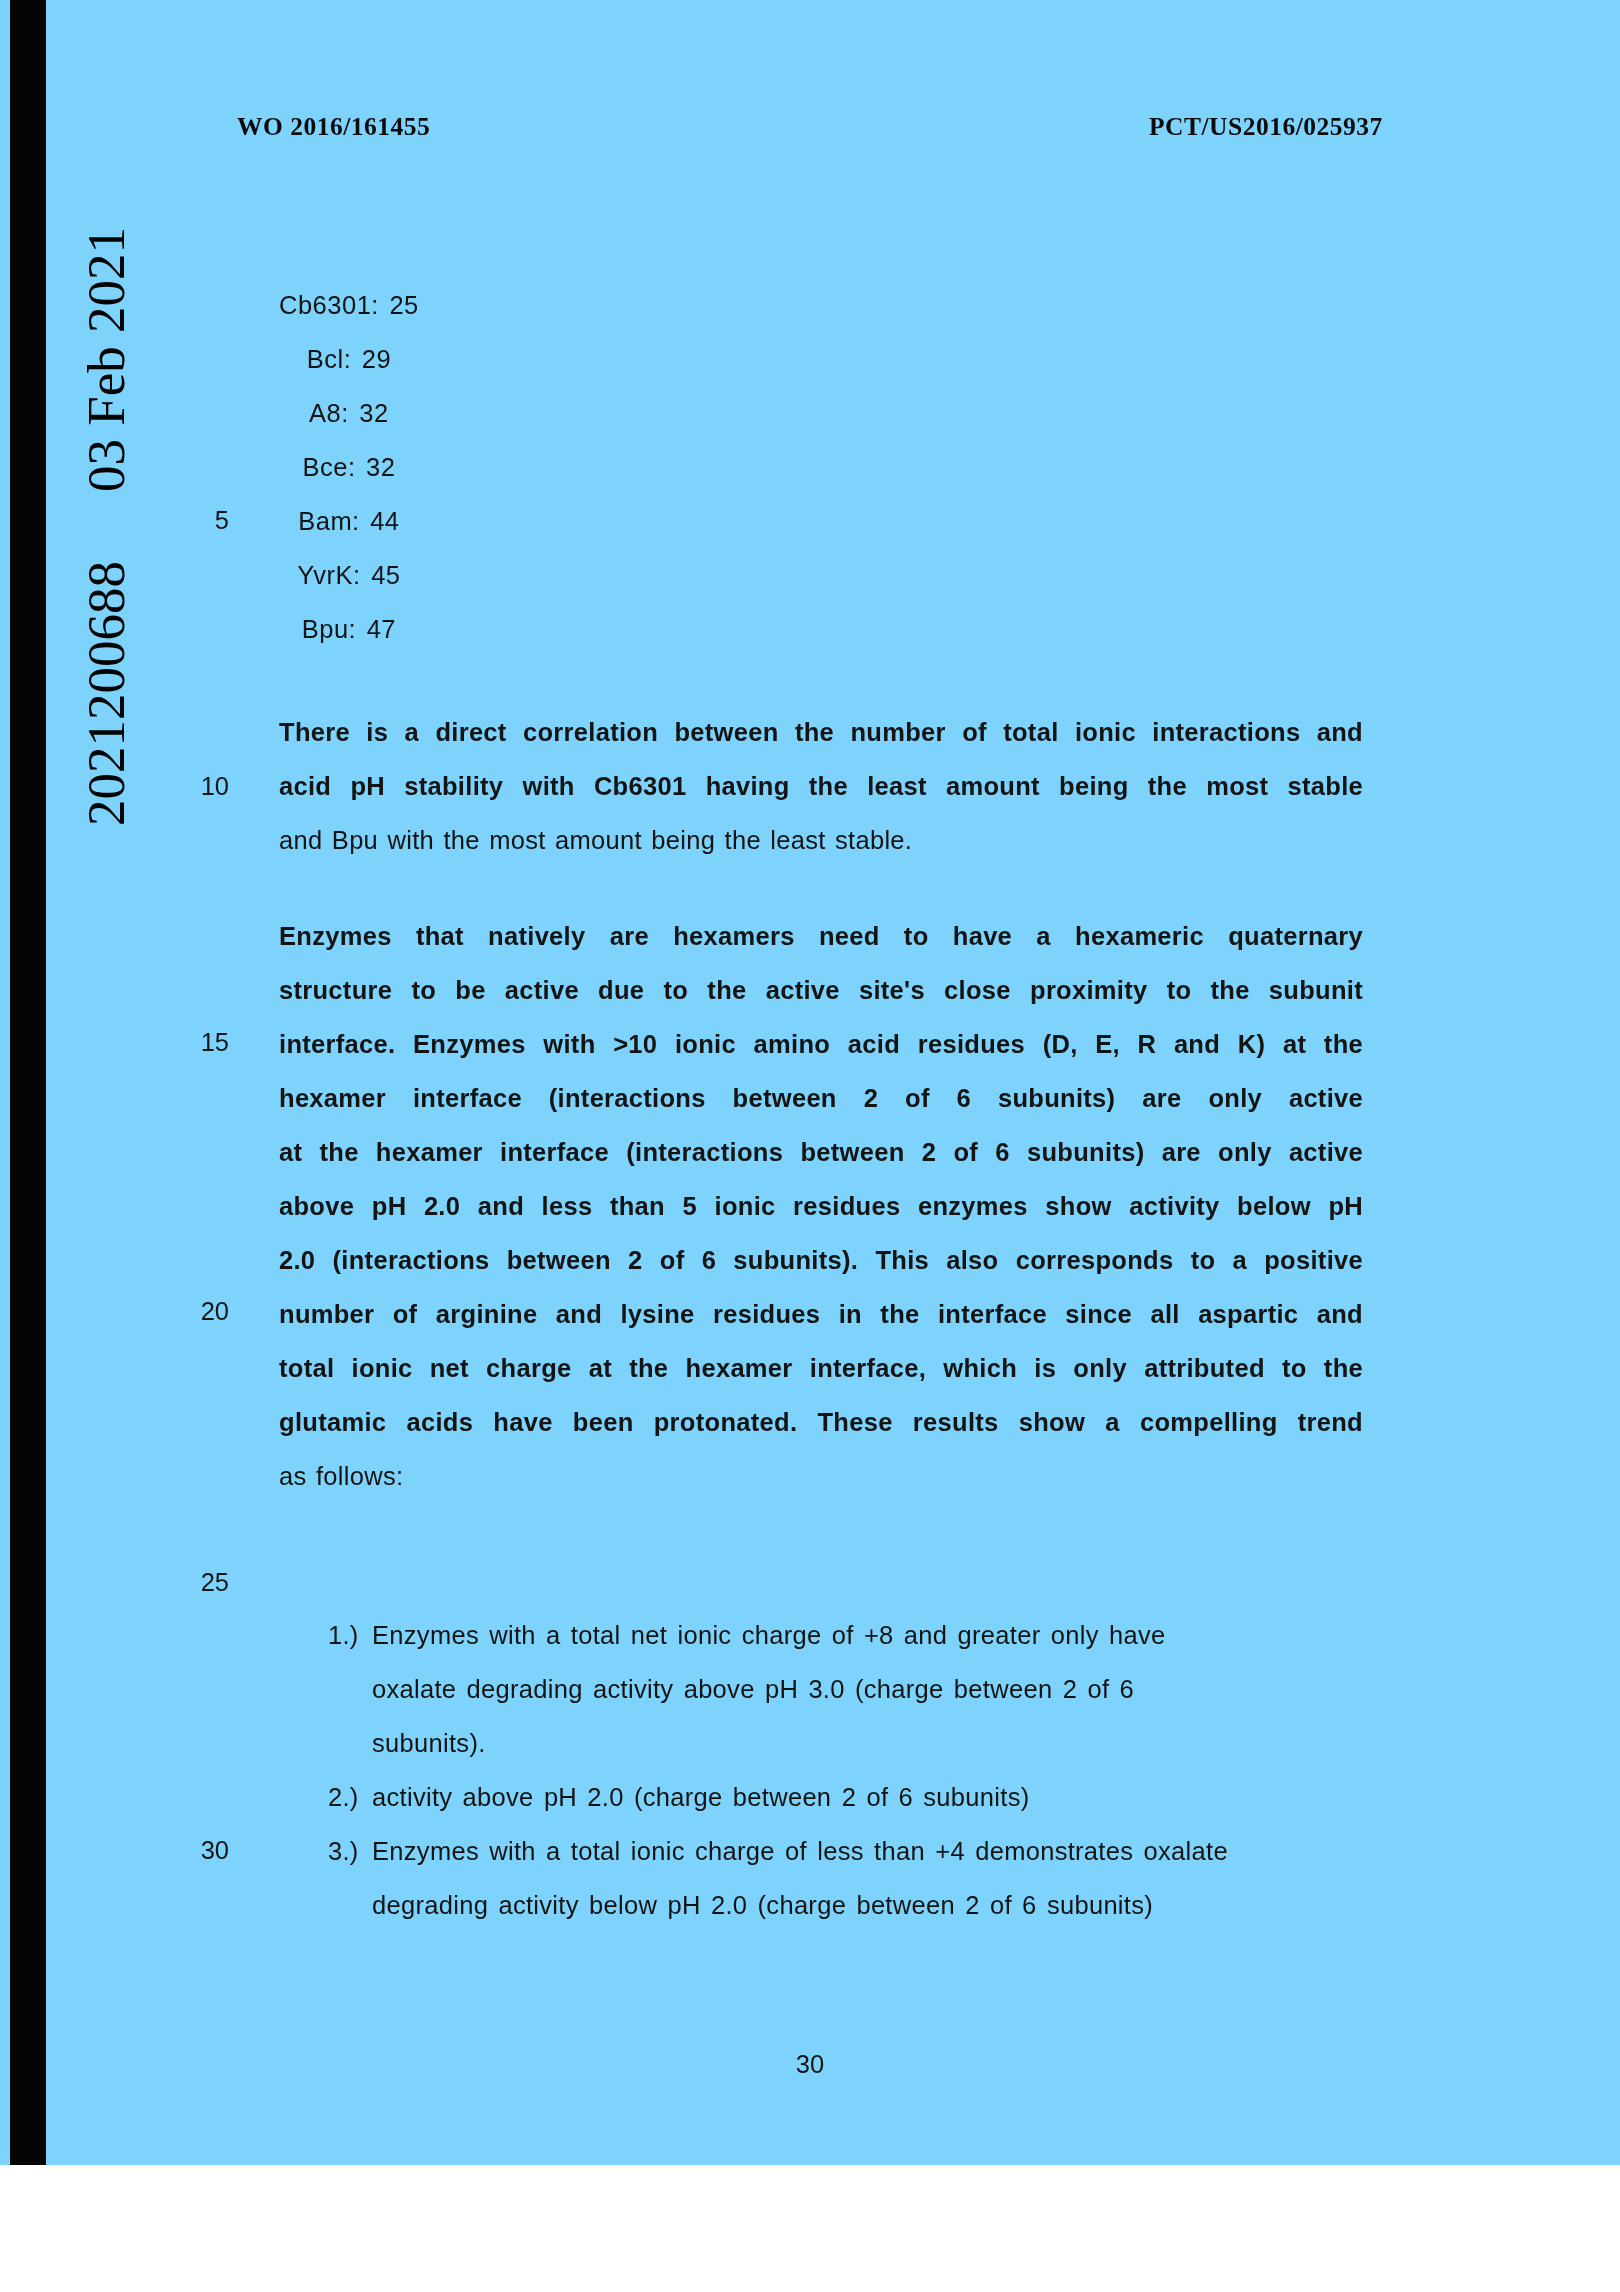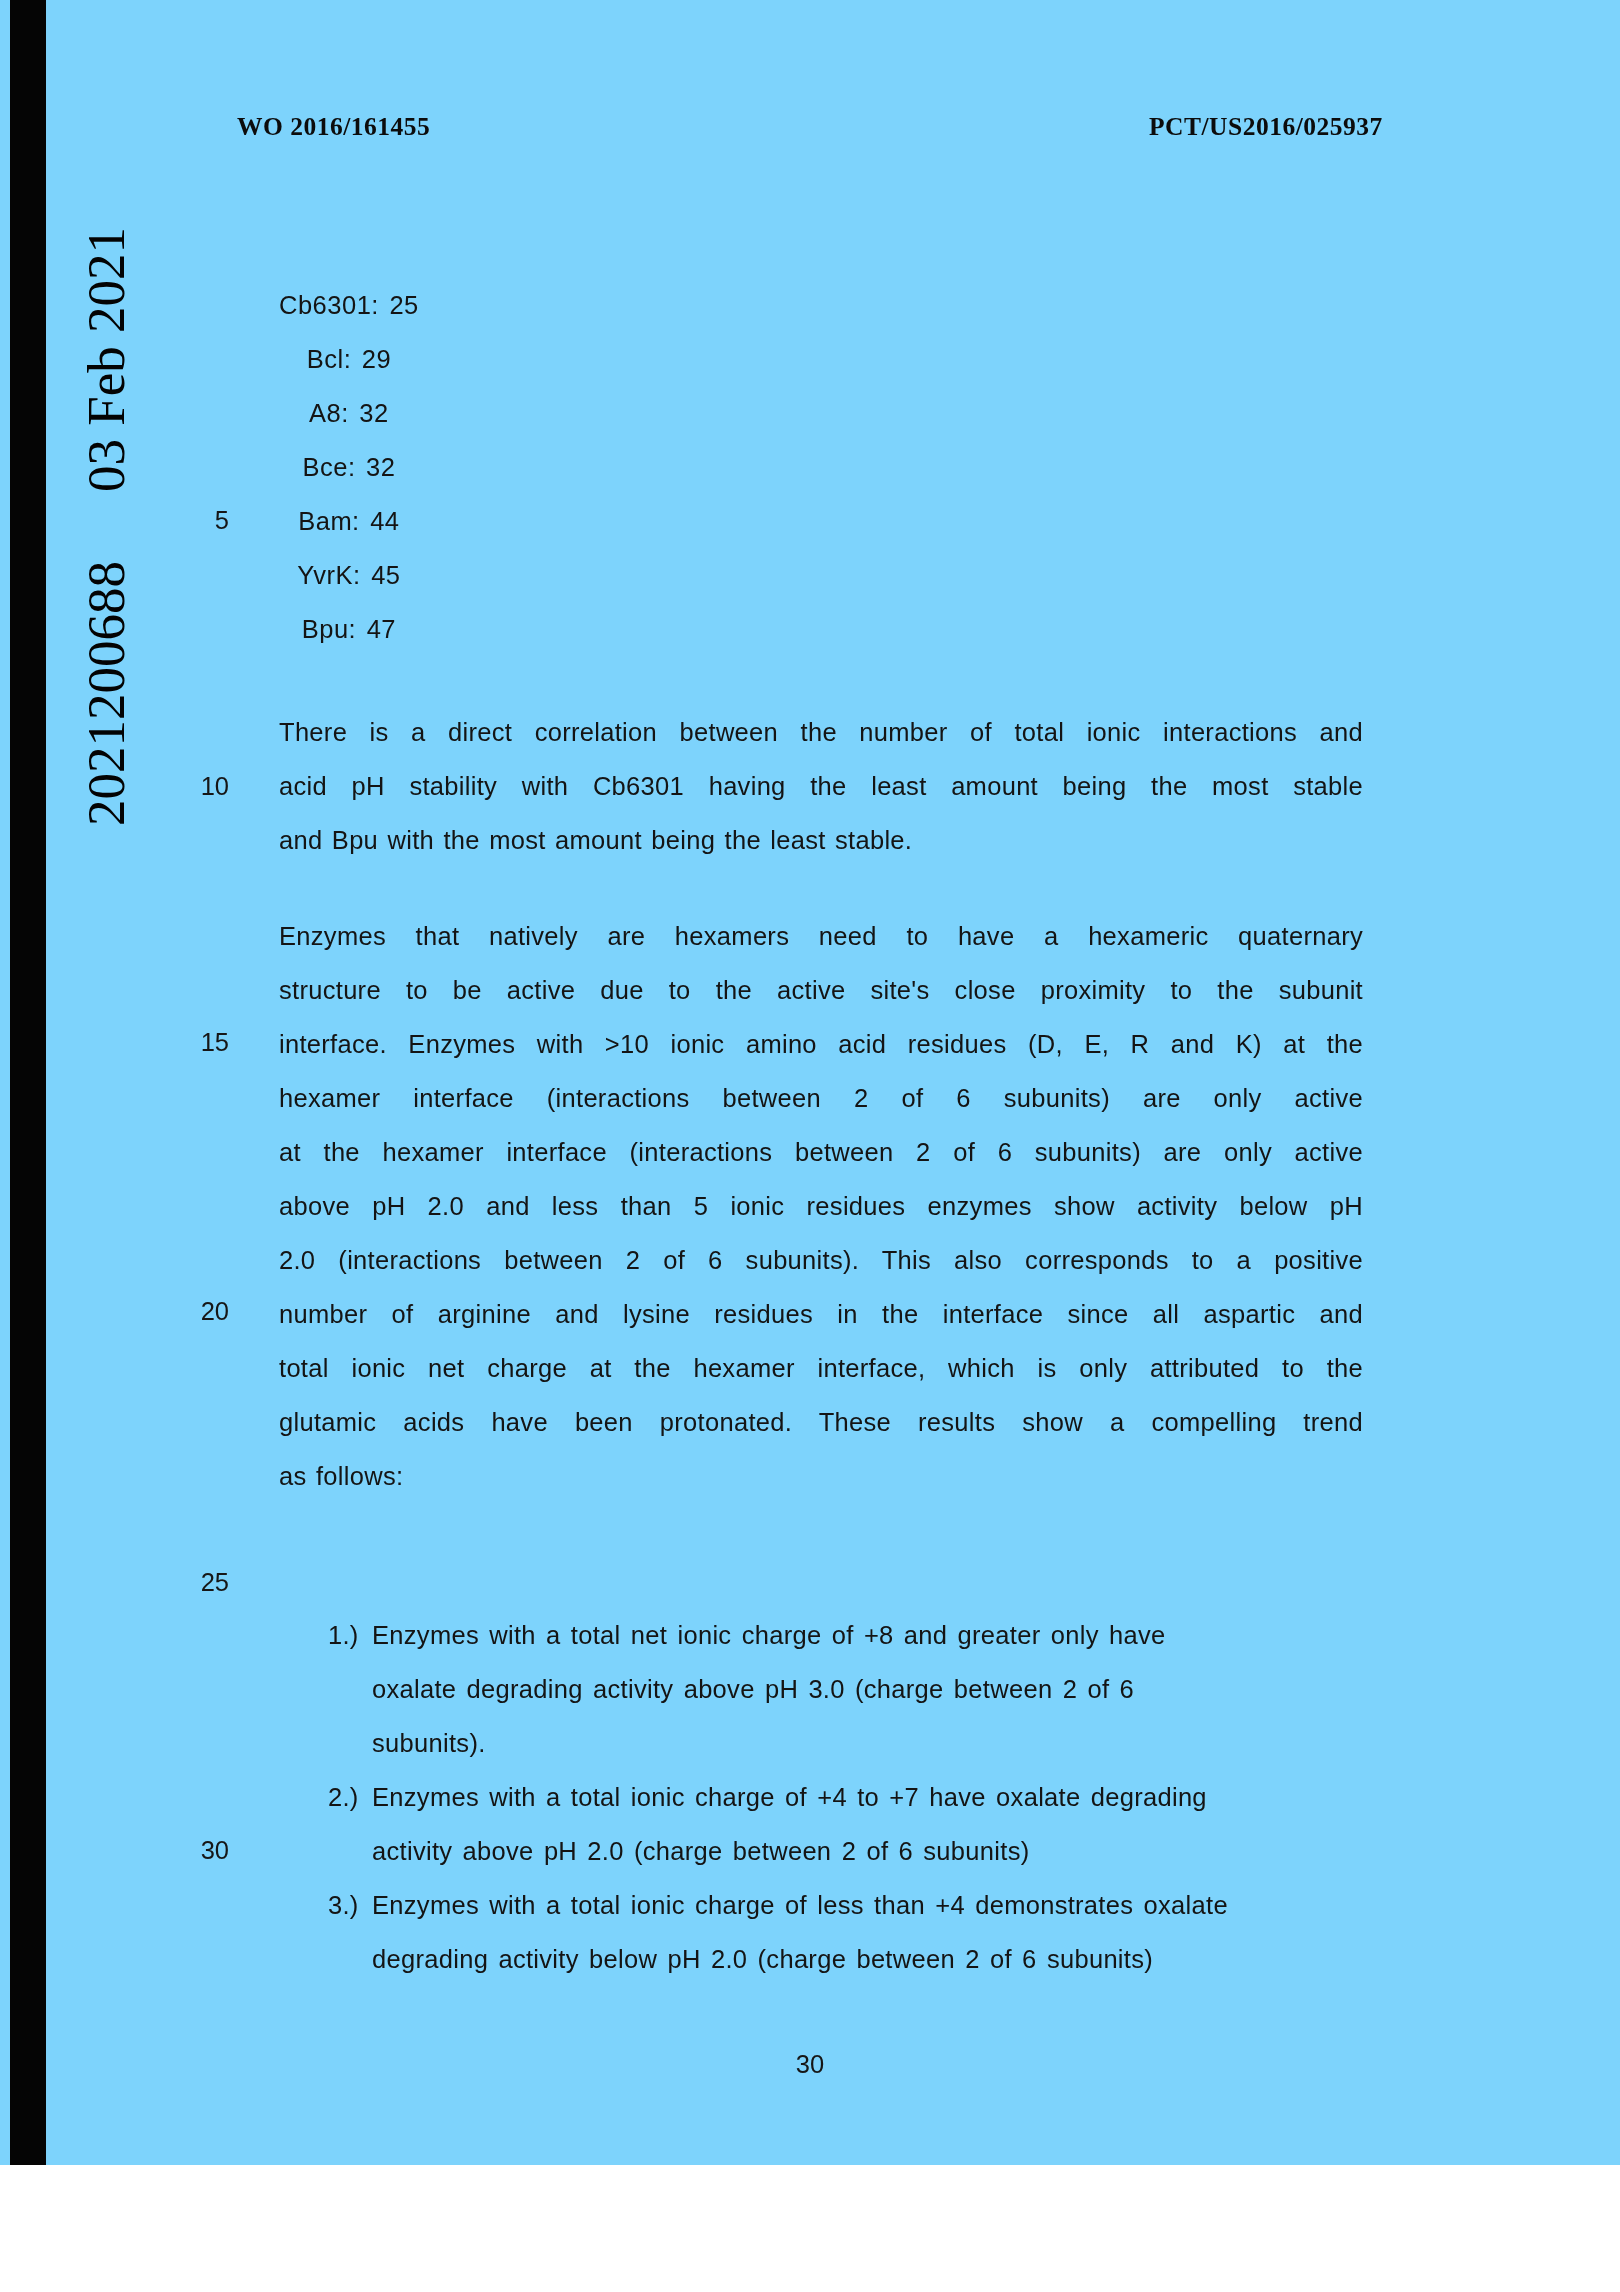--- a/index.html
+++ b/index.html
@@ -55,21 +55,21 @@
   .textblock {
     position: absolute;
     left: 279px;
     width: 1084px;
     font-size: 25.5px;
     line-height: 54px;
     letter-spacing: 0.3px;
     word-spacing: 2px;
     color: #141414;
   }
-  .jline { text-align: justify; text-align-last: justify; }
+  .jline { text-align: justify; text-align-last: justify; font-weight: bold; }
   .lline { text-align: left; }
   .vlist { position: absolute; left: 279px; font-size: 25.5px; line-height: 54px; letter-spacing: 0.5px; word-spacing: 2.9px; color: #141414; text-align: center; }
   .nlist {
     position: absolute;
     left: 328px; top: 1608px;
     width: 1059px;
     font-size: 25.5px;
     line-height: 54px;
     letter-spacing: 0.3px;
     word-spacing: 2.9px;
@@ -144,21 +144,20 @@
       <div class="nmark">1.)</div>
       <div class="nbody">
         <div>Enzymes with a total net ionic charge of +8 and greater only have</div>
         <div>oxalate degrading activity above pH 3.0 (charge between 2 of 6</div>
         <div>subunits).</div>
       </div>
     </div>
     <div class="nitem">
       <div class="nmark">2.)</div>
       <div class="nbody">
-        <div>Enzymes with a total ionic charge of +4 to +7 have oxalate degrading</div>
         <div>activity above pH 2.0 (charge between 2 of 6 subunits)</div>
       </div>
     </div>
     <div class="nitem">
       <div class="nmark">3.)</div>
       <div class="nbody">
         <div>Enzymes with a total ionic charge of less than +4 demonstrates oxalate</div>
         <div>degrading activity below pH 2.0 (charge between 2 of 6 subunits)</div>
       </div>
     </div>

